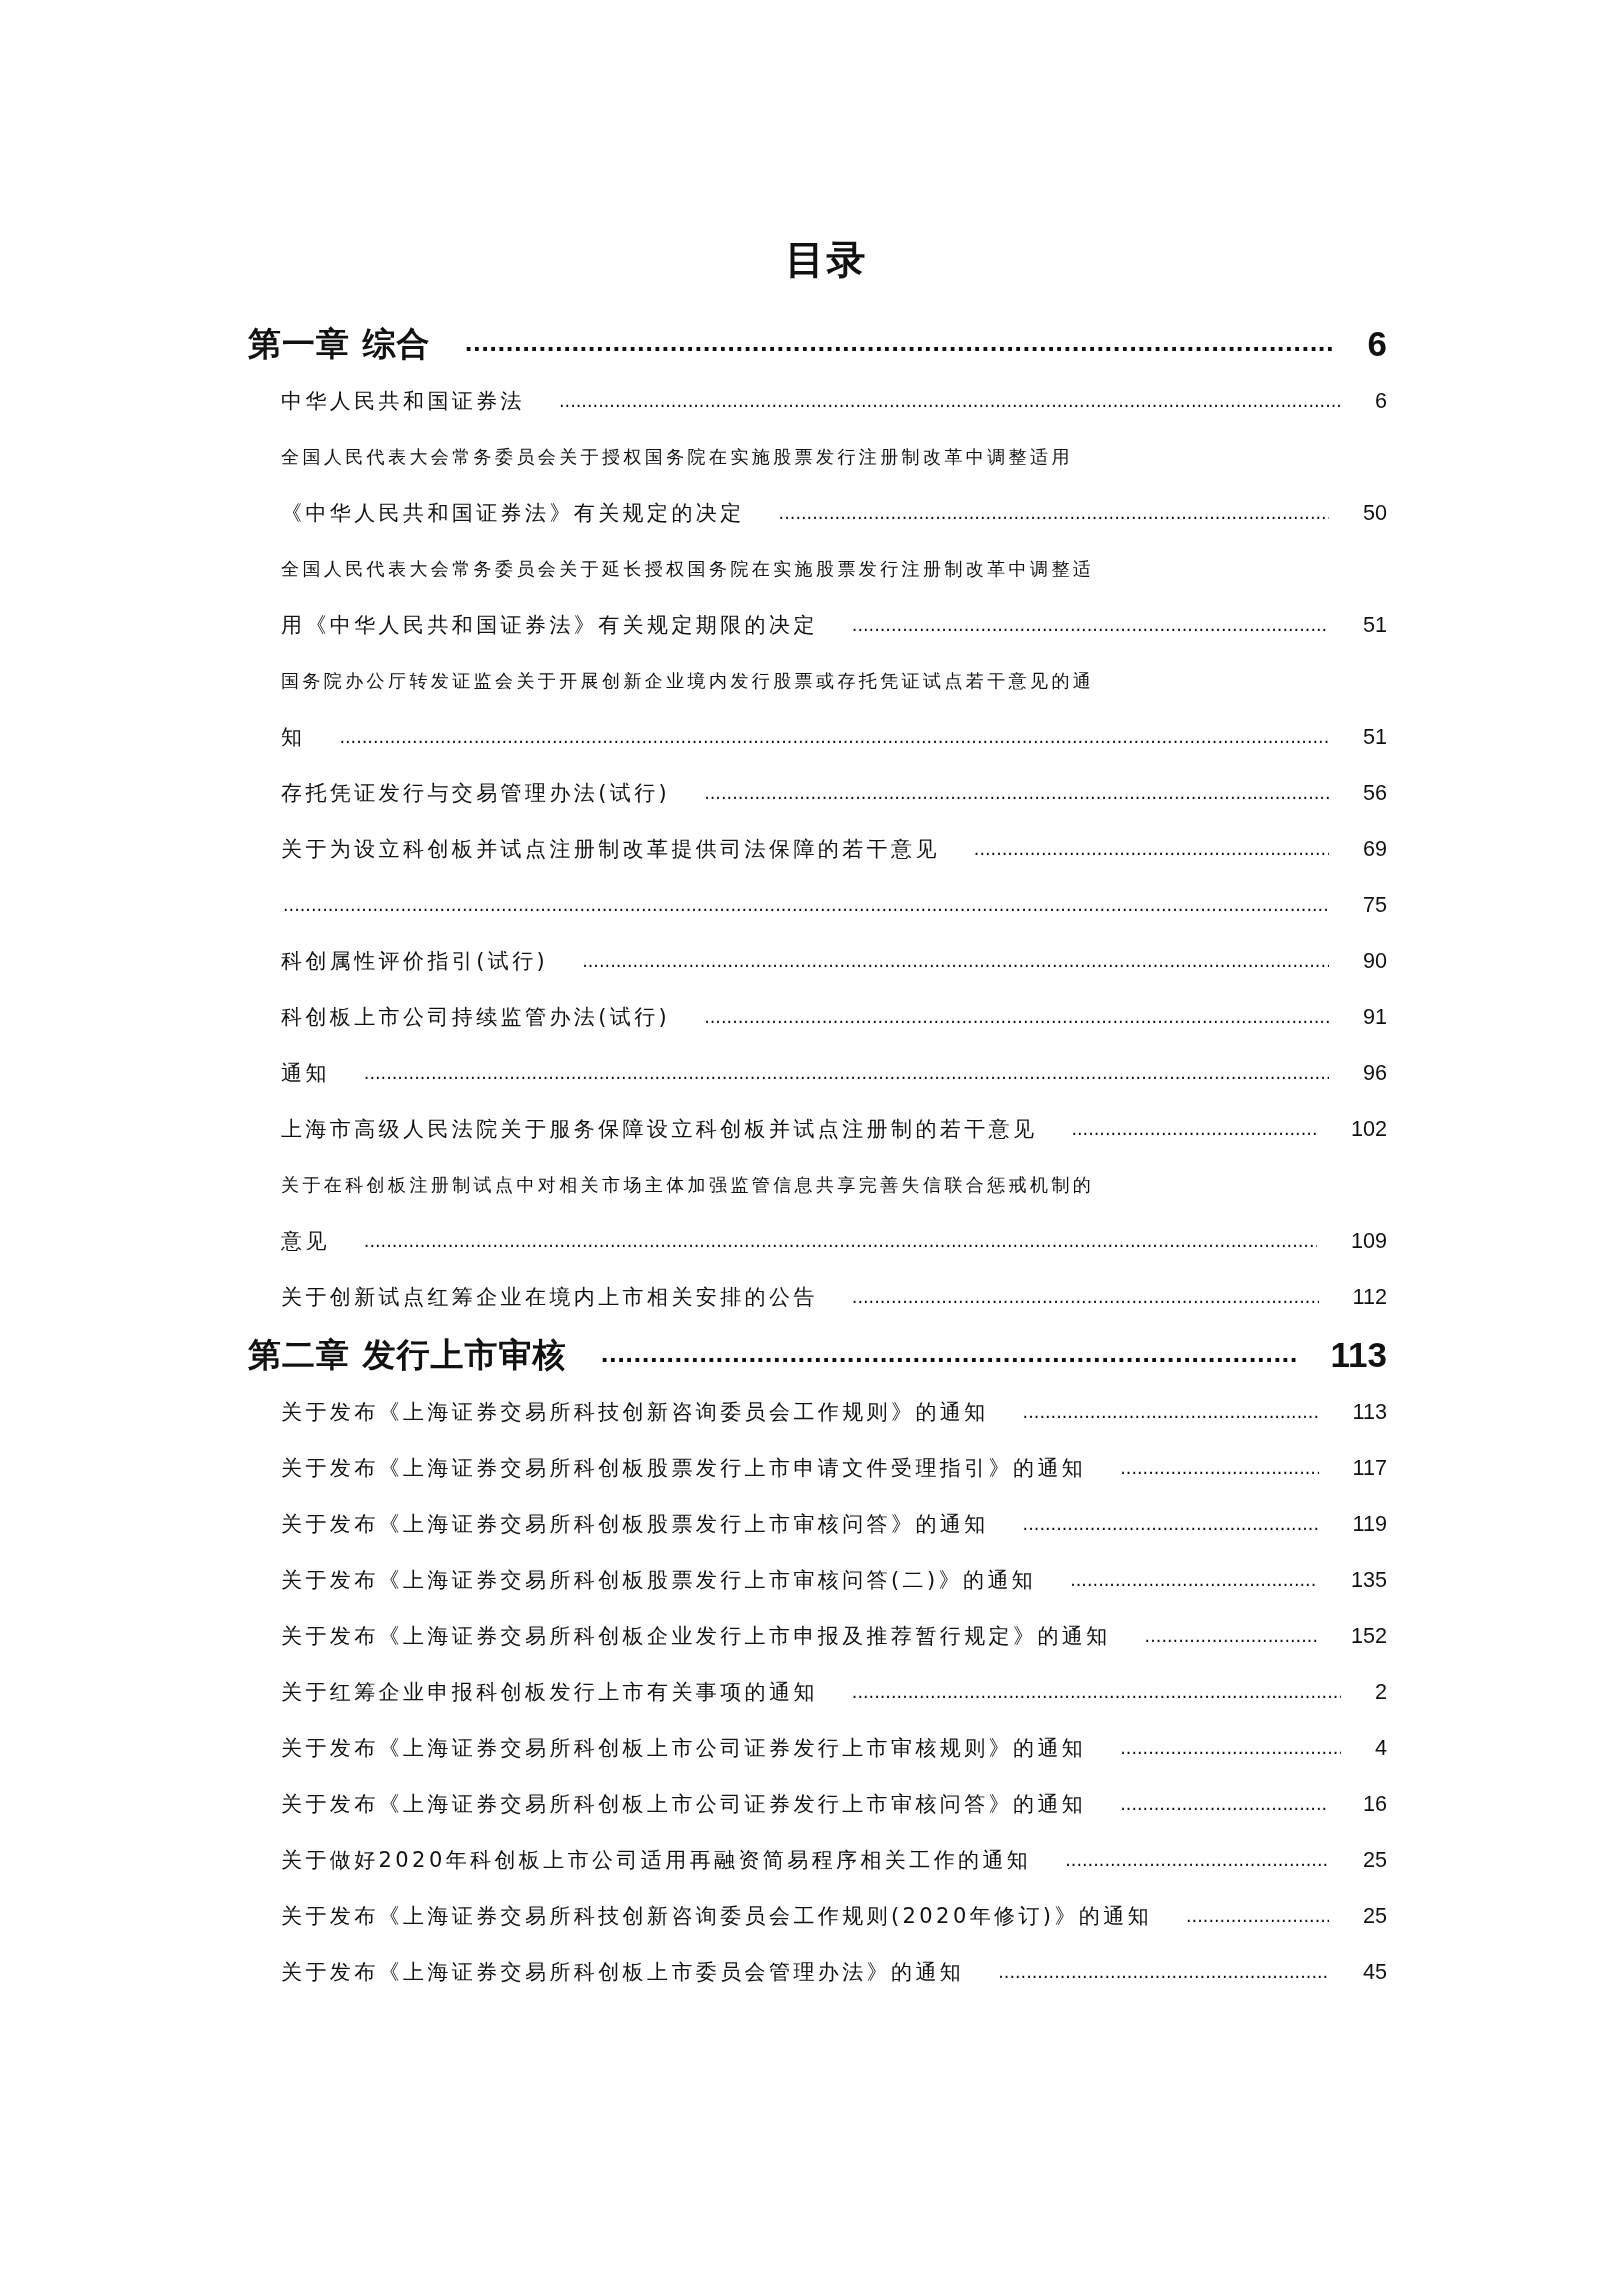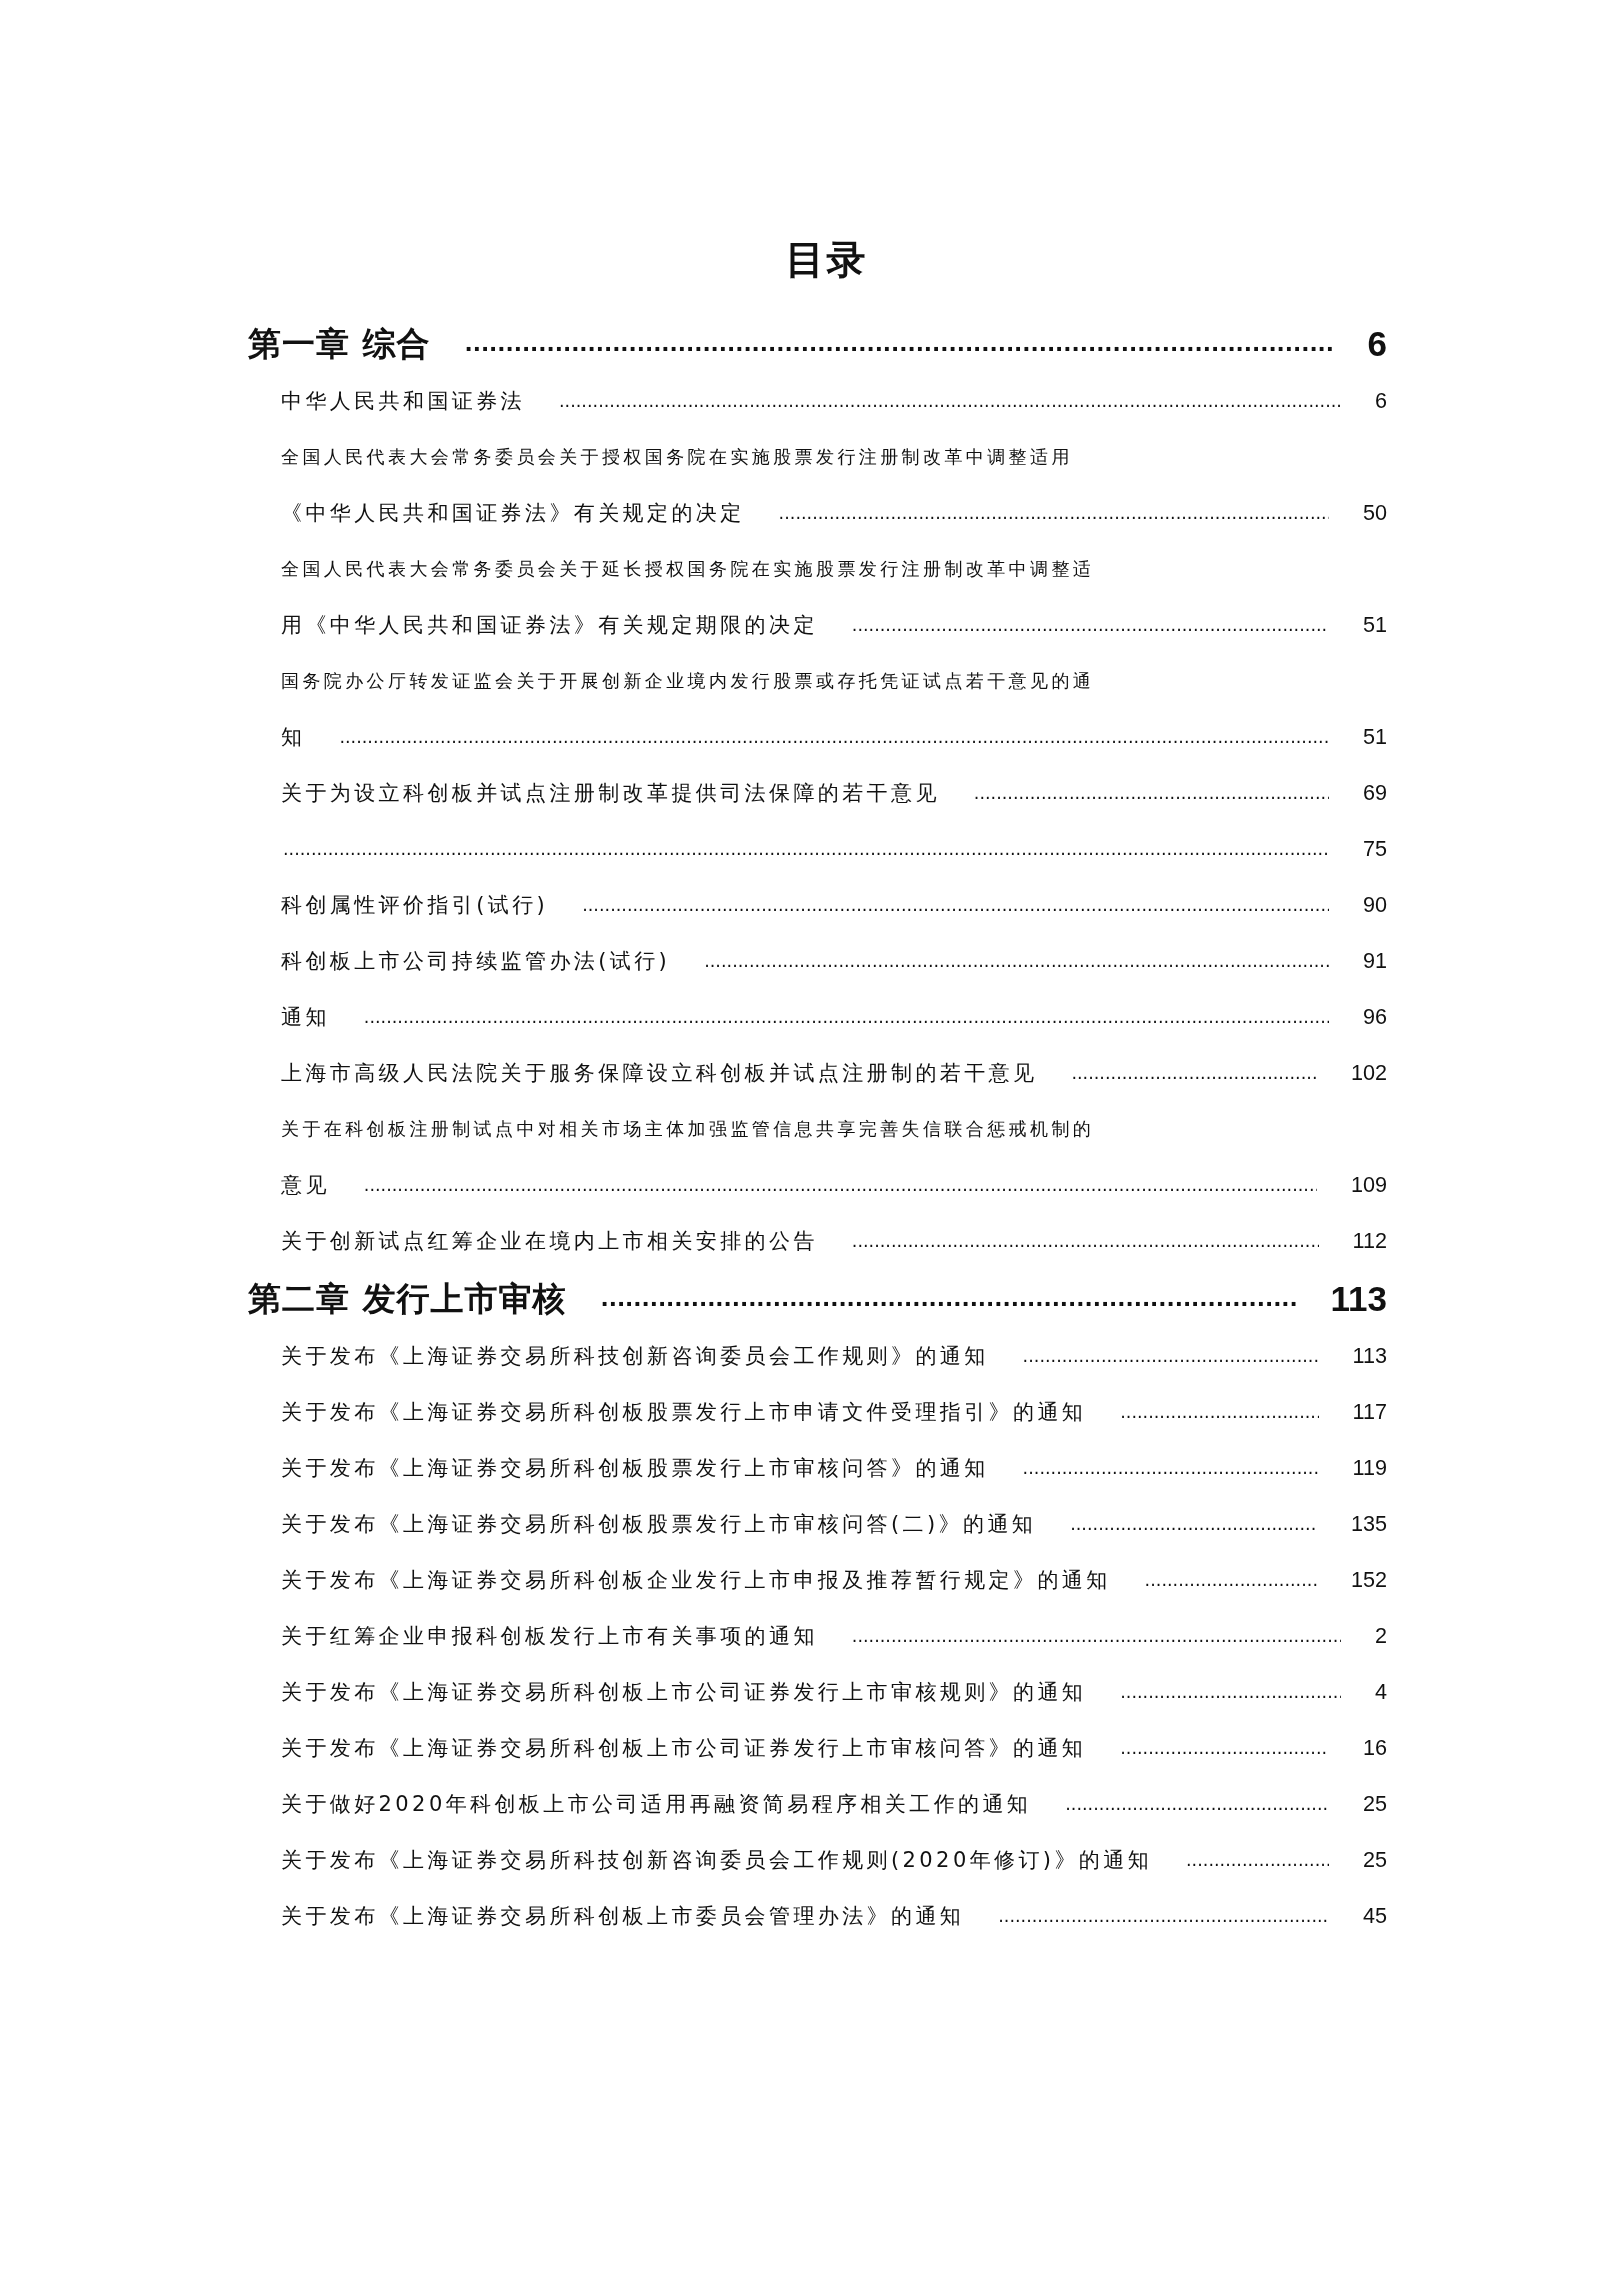--- a/index.html
+++ b/index.html
@@ -55,20 +55,25 @@
     <span class="page">51</span>
   </div>
 
   <div class="wrapline">国务院办公厅转发证监会关于开展创新企业境内发行股票或存托凭证试点若干意见的通</div>
   <div class="row entry">
     <span class="label">知</span>
     <span class="leader"></span>
     <span class="page">51</span>
   </div>
 
+  <div class="row entry">
+    <span class="label">存托凭证发行与交易管理办法(试行)</span>
+    <span class="leader"></span>
+    <span class="page">56</span>
+  </div>
 
   <div class="row entry">
     <span class="label">关于为设立科创板并试点注册制改革提供司法保障的若干意见</span>
     <span class="leader"></span>
     <span class="page">69</span>
   </div>
 
   <div class="row entry">
     <span class="leader"></span>
     <span class="page">75</span>

